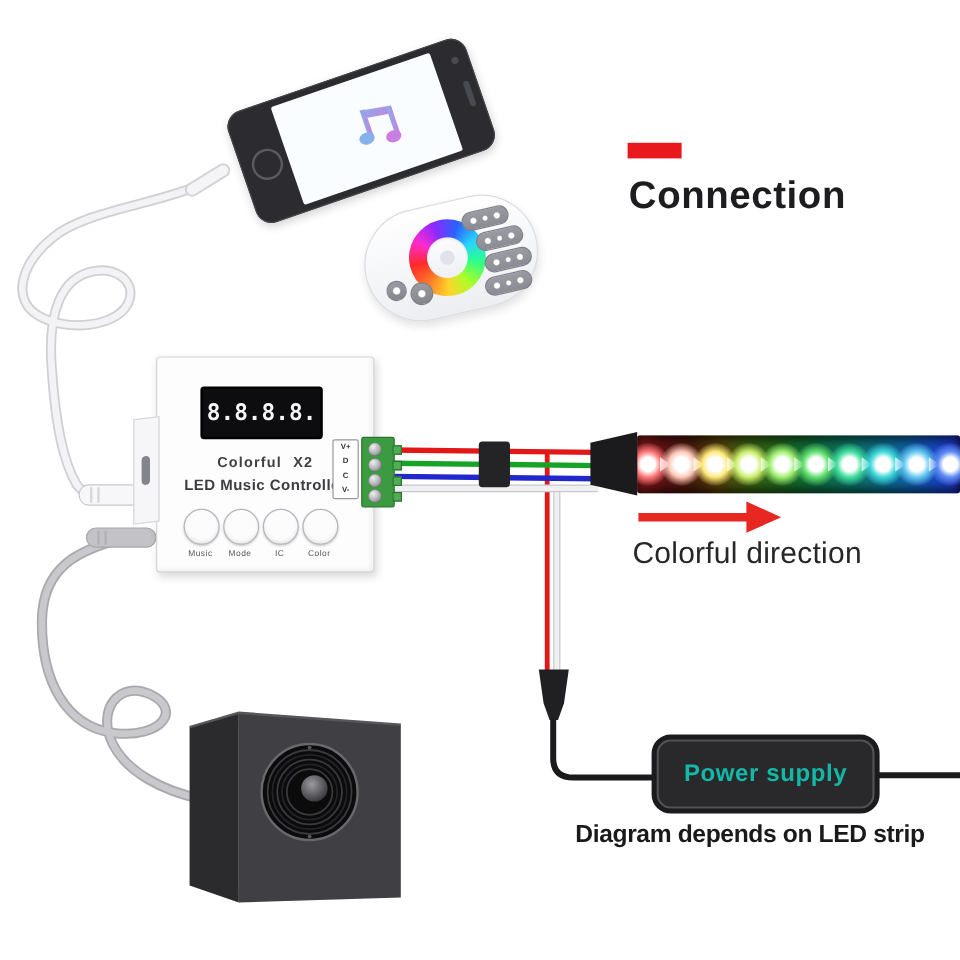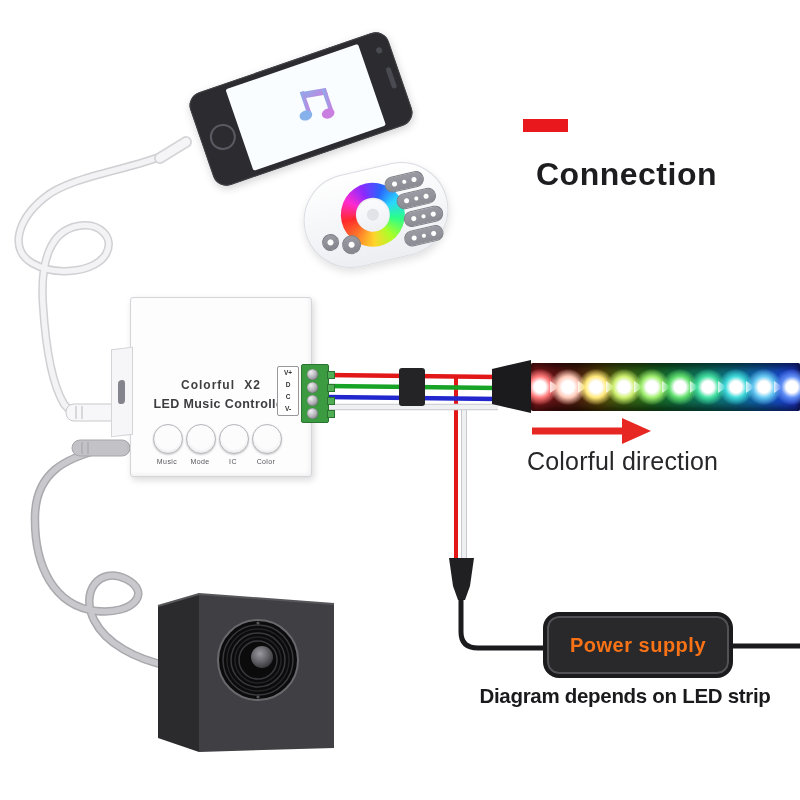--- a/index.html
+++ b/index.html
@@ -76,21 +76,21 @@
     border:1px solid #2b7330;border-radius:2px;overflow:visible;}
   .screw{position:absolute;left:5px;width:11px;height:11px;border-radius:50%;
     background:radial-gradient(circle at 35% 30%,#f0f0f2,#b9b9be 45%,#7e7e85 85%);
     box-shadow:inset 0 0 1px #444;}
   .t-tab{position:absolute;left:25px;width:6px;height:6px;background:#4fae54;border:1px solid #2b7330;}
 
   
   #power-box{left:543px;top:612px;width:190px;height:66px;z-index:3;background:#29292c;
     border:4px solid #1b1b1d;border-radius:16px;box-shadow:inset 0 0 0 2px #515156;
     display:flex;align-items:center;justify-content:center;box-sizing:border-box;}
-  #power-box span{color:#f97316;font-size:20px;font-weight:bold;letter-spacing:.5px;}
+  #power-box span{color:#14b8a6;font-size:20px;font-weight:bold;letter-spacing:.5px;}
 
   
   #accent-bar{left:523px;top:119px;width:45px;height:13px;background:#e8181c;z-index:3;}
   #page-title{left:524px;top:138px;z-index:3;font-size:32px;font-weight:bold;color:#1d1d1f;line-height:48px;letter-spacing:.5px;}
   #page-title span{display:block;}
   #current-direction{left:527px;top:447px;z-index:3;font-size:25px;color:#27272a;letter-spacing:.2px;}
   #voltage-note{left:455px;top:684px;width:340px;text-align:center;z-index:3;
     font-size:20.5px;font-weight:bold;color:#1a1a1c;letter-spacing:-.3px;}
 
   #overlay{left:0;top:0;z-index:2;pointer-events:none;}
@@ -214,20 +214,23 @@
     <circle cx="262" cy="657" r="11" fill="url(#domeG)"></circle>
     <circle cx="258" cy="623" r="1.6" fill="#55555a"></circle>
     <circle cx="258" cy="697" r="1.6" fill="#55555a"></circle>
   </g>
 </svg>
 
 <div class="abs" id="controller">
   <div class="tab">
     <div class="tab-slot"></div>
   </div>
+  <div class="display">
+    <span>8.8.8.8.</span>
+  </div>
   <div class="brand">Colorful X2</div>
   <div class="model">LED Music Controller</div>
 
   <div class="ctl-btn" style="left:22px;"></div>
   <div class="ctl-btn" style="left:55px;"></div>
   <div class="ctl-btn" style="left:88px;"></div>
   <div class="ctl-btn" style="left:121px;"></div>
   <div class="ctl-lbl" style="left:22px;">Music</div>
   <div class="ctl-lbl" style="left:55px;">Mode</div>
   <div class="ctl-lbl" style="left:88px;">IC</div>
@@ -245,21 +248,21 @@
     <div class="screw" style="top:30px;"></div>
     <div class="screw" style="top:43px;"></div>
     <div class="t-tab" style="top:6px;"></div>
     <div class="t-tab" style="top:19px;"></div>
     <div class="t-tab" style="top:32px;"></div>
     <div class="t-tab" style="top:45px;"></div>
   </div>
 </div>
 
 <div class="abs" id="accent-bar"></div>
-<h1 class="abs" id="page-title" style="margin:12px;">
+<h1 class="abs" id="page-title" style="margin:0;">
   <span>Connection</span>
 </h1>
 
 <div class="abs" id="current-direction">Colorful direction</div>
 
 <div class="abs" id="power-box">
   <span>Power supply</span>
 </div>
 
 <div class="abs" id="voltage-note">Diagram depends on LED strip</div>

